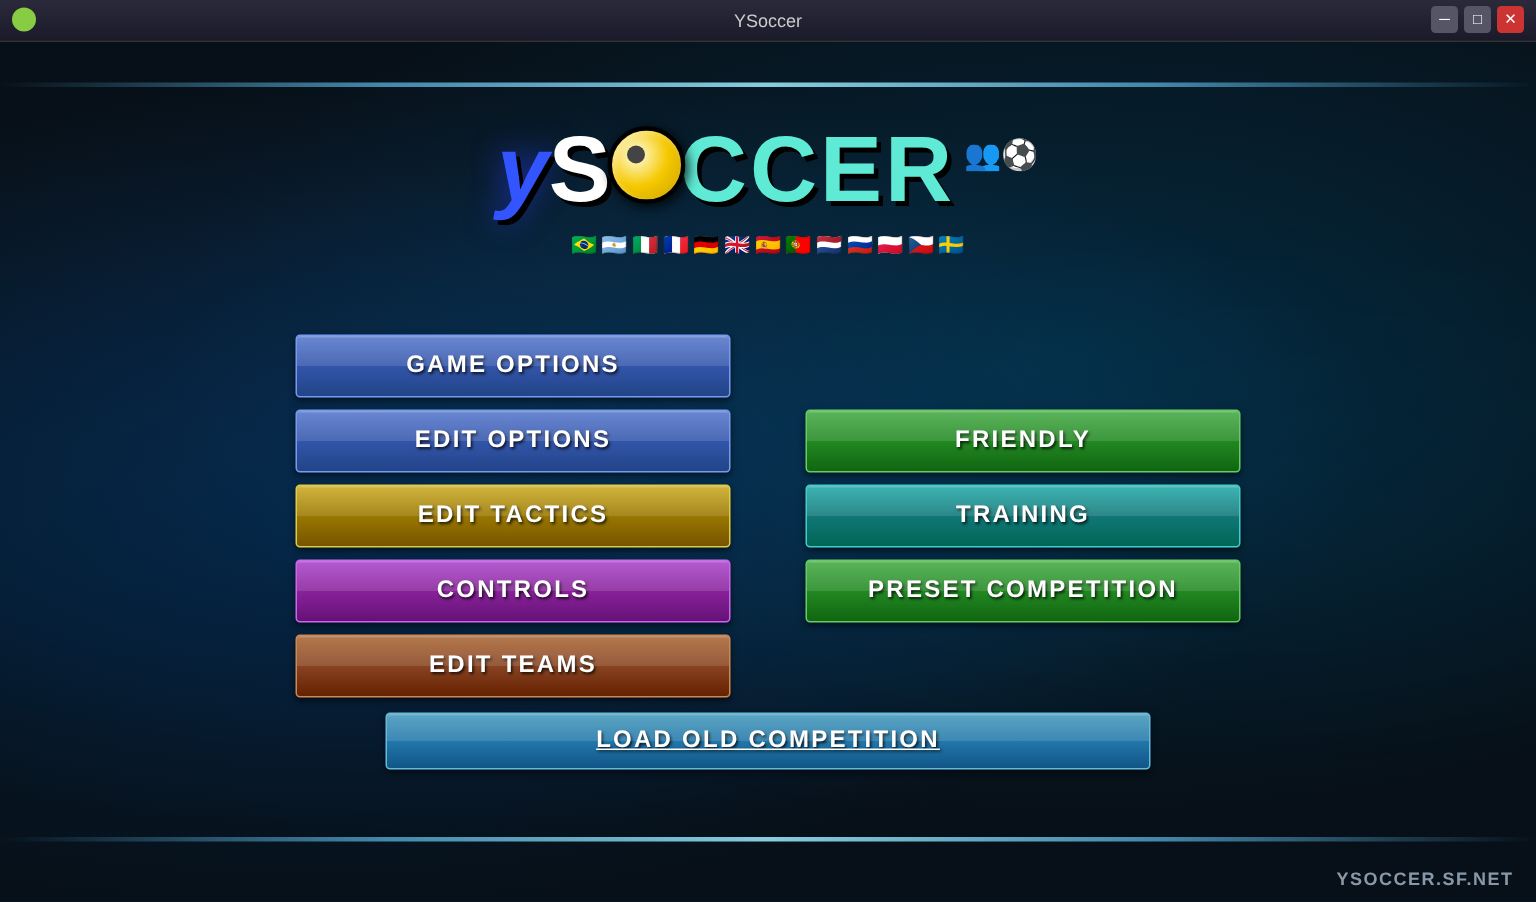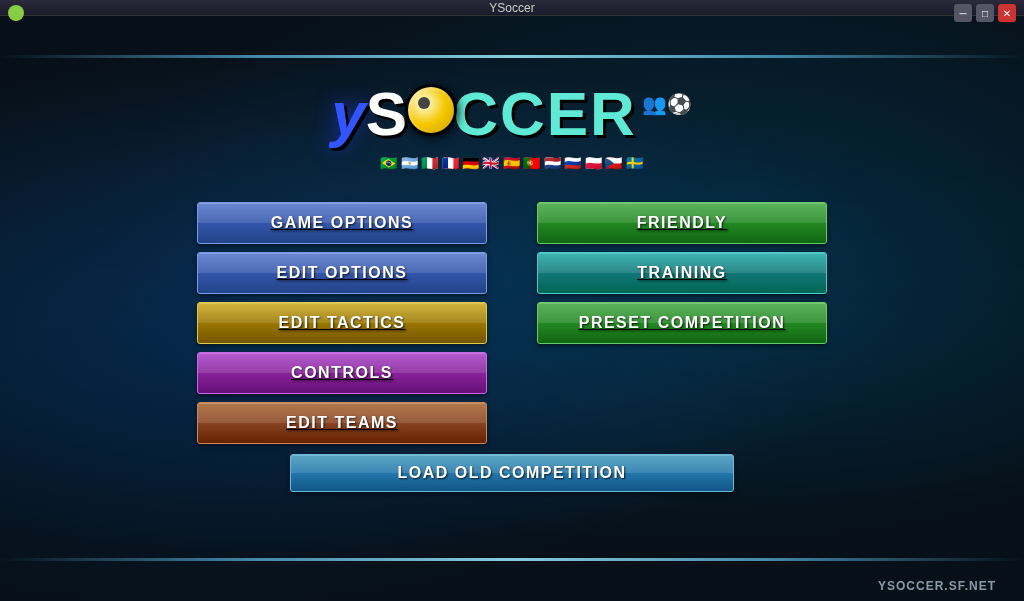--- a/index.html
+++ b/index.html
@@ -54,21 +54,21 @@
       bottom: 40px;
       left: 0; right: 0;
       height: 3px;
       background: linear-gradient(to right, transparent, #4488aa, #88ccdd, #4488aa, transparent);
     }
 
     
     .titlebar {
       position: absolute;
       top: 0; left: 0; right: 0;
-      height: 16px;
+      height: 28px;
       background: linear-gradient(to bottom, #2a2a3a, #1a1a2a);
       display: flex;
       align-items: center;
       justify-content: center;
       border-bottom: 1px solid #333;
     }
 
     .titlebar-title {
       color: #ccc;
       font-size: 12px;
@@ -155,36 +155,36 @@
       display: flex;
       justify-content: center;
       gap: 3px;
       font-size: 16px;
     }
 
     
     .buttons-area {
       display: flex;
       gap: 50px;
-      margin-top: 1px;
-      text-decoration: underline;
+      margin-top: 22px;
     }
 
     .left-buttons {
       display: flex;
       flex-direction: column;
       gap: 8px;
       width: 290px;
     }
 
     .right-buttons {
       display: flex;
       flex-direction: column;
       gap: 8px;
       width: 290px;
+      justify-content: center;
     }
 
     .menu-btn {
       width: 100%;
       height: 42px;
       border: none;
       cursor: pointer;
       font-family: Arial, sans-serif;
       font-size: 16px;
       font-weight: 900;
@@ -244,32 +244,33 @@
       border: 1px solid #44cccc;
       box-shadow: 0 2px 4px rgba(0,0,0,0.5), inset 0 1px 0 rgba(255,255,255,0.2);
     }
 
     
     .load-btn-area {
       margin-top: 10px;
     }
 
     .btn-load {
-      width: 444px;
+      width: 510px;
       height: 38px;
       background: linear-gradient(to bottom, #4499bb, #2277aa, #115588);
       border: 1px solid #66bbdd;
       box-shadow: 0 2px 4px rgba(0,0,0,0.5), inset 0 1px 0 rgba(255,255,255,0.2);
+      text-decoration: underline;
     }
 
     
     .footer {
       position: absolute;
       bottom: 8px;
-      right: 28px;
+      right: 15px;
       color: #aabbcc;
       font-size: 12px;
       font-weight: bold;
       letter-spacing: 1px;
       font-family: Arial, sans-serif;
       opacity: 0.8;
     }
 
     
     .flag { font-size: 14px; }

